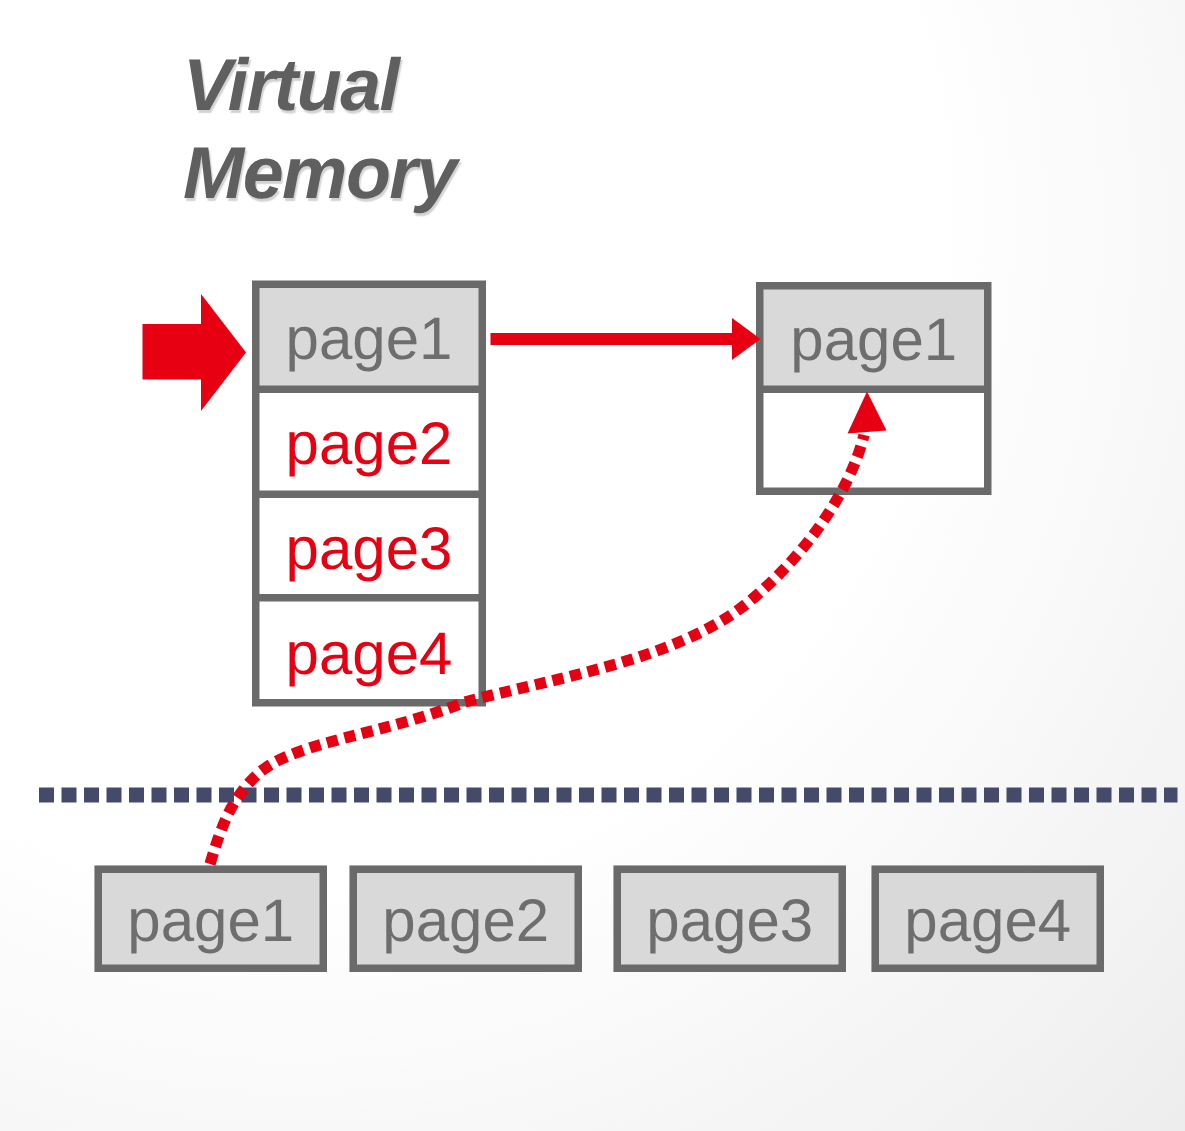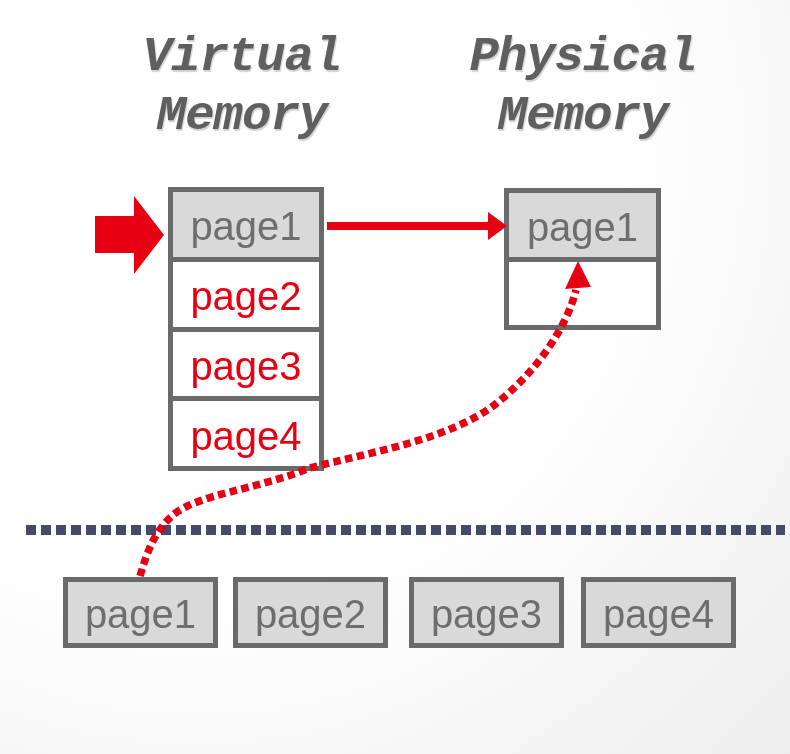--- a/index.html
+++ b/index.html
@@ -6,22 +6,21 @@
   .stage {
     position: relative;
     width: 790px;
     height: 754px;
     overflow: hidden;
     background: radial-gradient(120% 130% at 25% 20%, #ffffff 45%, #e6e6e6 105%);
     font-family: "Liberation Sans", sans-serif;
   }
   .title {
     position: absolute;
-    text-align: center;
-    font-family: Liberation Mono, monospace;
+    font-family: Liberation Sans, sans-serif;
     font-style: italic;
     font-weight: bold;
     color: #5f5f5f;
     font-size: 49px;
     line-height: 59px;
     letter-spacing: -1px;
     text-shadow: 1px 2px 1px rgba(0,0,0,0.18);
   }
   .title-virtual  { left: 122px; top: 28px; width: 240px; }
   .title-physical { left: 463px; top: 28px; width: 240px; }
@@ -78,21 +77,20 @@
     pointer-events: none;
     z-index: 5;
   }
 </style>
 </head>
 <body>
 
 <div class="stage">
 
   <div class="title title-virtual">Virtual Memory</div>
-  <div class="title title-physical">Physical Memory</div>
 
   <div class="memcol memcol-virtual">
     <div class="cell resident">page1</div>
     <div class="cell missing">page2</div>
     <div class="cell missing">page3</div>
     <div class="cell missing">page4</div>
   </div>
 
   <div class="memcol memcol-physical">
     <div class="cell resident">page1</div>

